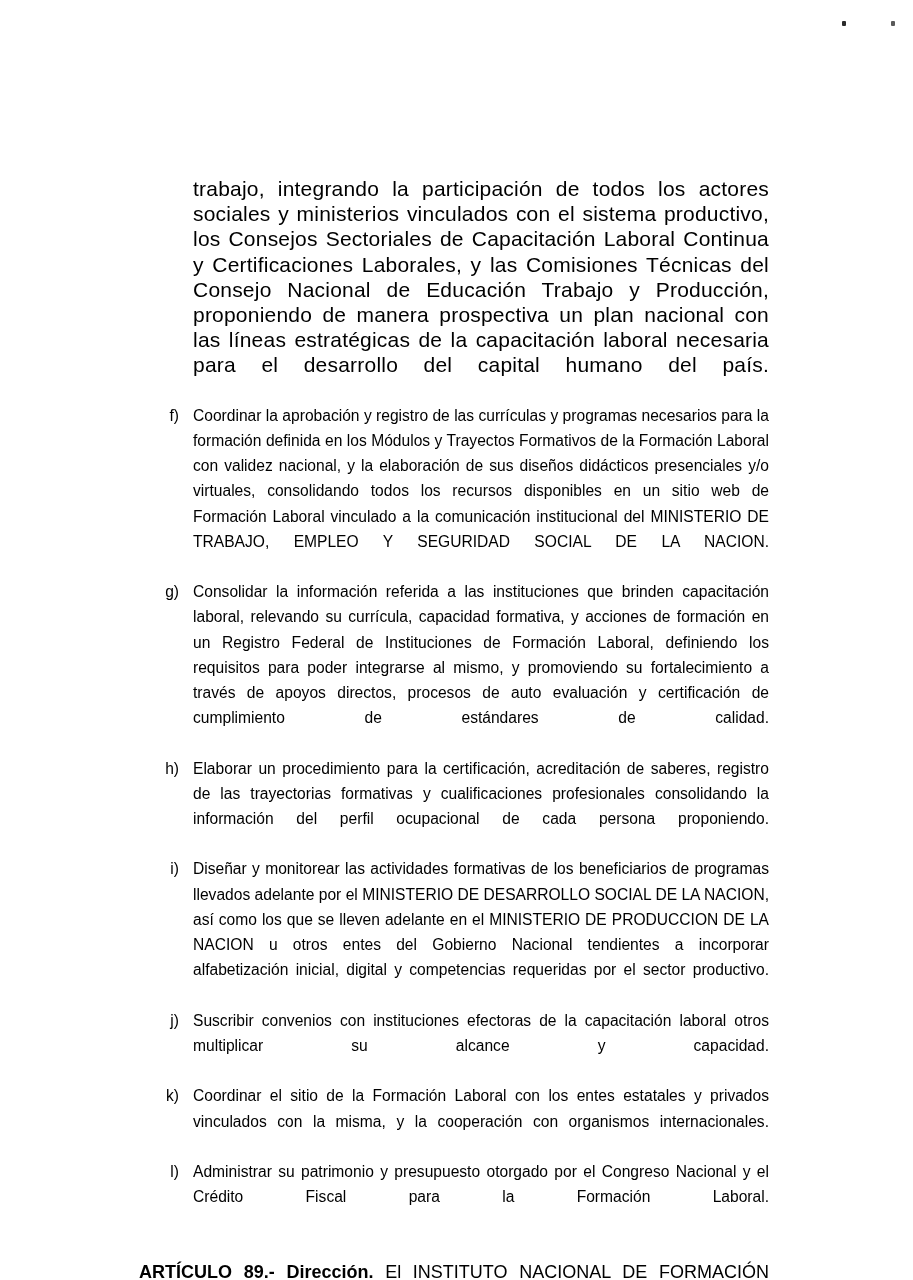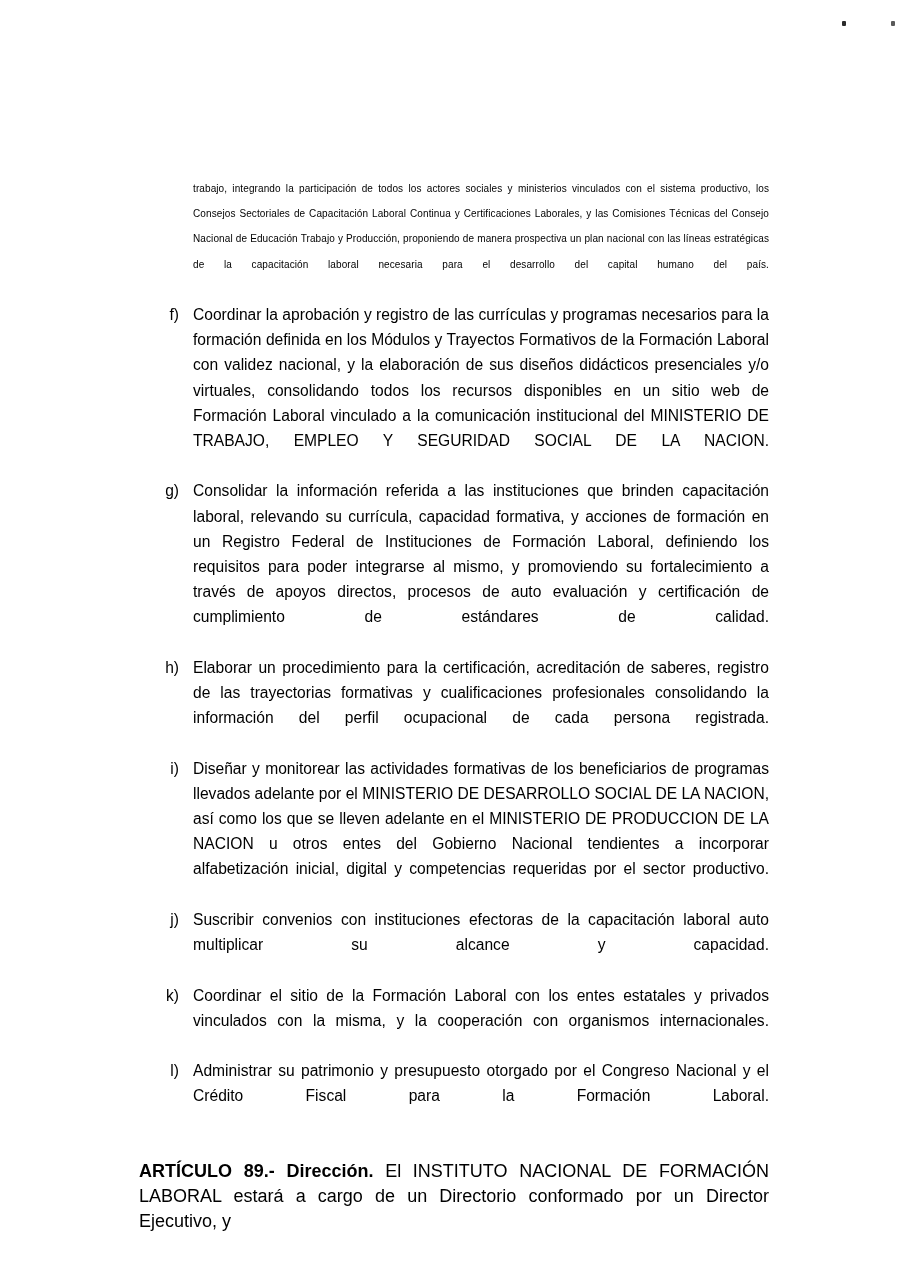--- a/index.html
+++ b/index.html
@@ -34,21 +34,21 @@
 
   
   #content {
     position: absolute;
     left: 139px;
     top: 176px;
     width: 630px;
   }
 
   .para {
-    font-size: 10px;
+    font-size: 21px;
     line-height: 25.2px;
     text-align: justify;
     text-justify: inter-word;
     margin: 0;
     letter-spacing: 0.01em;
   }
 
   
   .cont-para {
     margin-left: 54px;
@@ -145,31 +145,31 @@
         <span class="li-text">Coordinar la aprobación y registro de las currículas y programas necesarios para la formación definida en los Módulos y Trayectos Formativos de la Formación Laboral con validez nacional, y la elaboración de sus diseños didácticos presenciales y/o virtuales, consolidando todos los recursos disponibles en un sitio web de Formación Laboral vinculado a la comunicación institucional del MINISTERIO DE TRABAJO, EMPLEO Y SEGURIDAD SOCIAL DE LA NACION.</span>
       </li>
 
       <li>
         <span class="marker">g)</span>
         <span class="li-text">Consolidar la información referida a las instituciones que brinden capacitación laboral, relevando su currícula, capacidad formativa, y acciones de formación en un Registro Federal de Instituciones de Formación Laboral, definiendo los requisitos para poder integrarse al mismo, y promoviendo su fortalecimiento a través de apoyos directos, procesos de auto evaluación y certificación de cumplimiento de estándares de calidad.</span>
       </li>
 
       <li>
         <span class="marker">h)</span>
-        <span class="li-text">Elaborar un procedimiento para la certificación, acreditación de saberes, registro de las trayectorias formativas y cualificaciones profesionales consolidando la información del perfil ocupacional de cada persona registrada.</span>
+        <span class="li-text">Elaborar un procedimiento para la certificación, acreditación de saberes, registro de las trayectorias formativas y cualificaciones profesionales consolidando la información del perfil ocupacional de cada persona proponiendo.</span>
       </li>
 
       <li>
         <span class="marker">i)</span>
         <span class="li-text">Diseñar y monitorear las actividades formativas de los beneficiarios de programas llevados adelante por el MINISTERIO DE DESARROLLO SOCIAL DE LA NACION, así como los que se lleven adelante en el MINISTERIO DE PRODUCCION DE LA NACION u otros entes del Gobierno Nacional tendientes a incorporar alfabetización inicial, digital y competencias requeridas por el sector productivo.</span>
       </li>
 
       <li>
         <span class="marker">j)</span>
-        <span class="li-text">Suscribir convenios con instituciones efectoras de la capacitación laboral auto multiplicar su alcance y capacidad.</span>
+        <span class="li-text">Suscribir convenios con instituciones efectoras de la capacitación laboral otros multiplicar su alcance y capacidad.</span>
       </li>
 
       <li>
         <span class="marker">k)</span>
         <span class="li-text">Coordinar el sitio de la Formación Laboral con los entes estatales y privados vinculados con la misma, y la cooperación con organismos internacionales.</span>
       </li>
 
       <li>
         <span class="marker">l)</span>
         <span class="li-text">Administrar su patrimonio y presupuesto otorgado por el Congreso Nacional y  el Crédito Fiscal para la Formación Laboral.</span>

